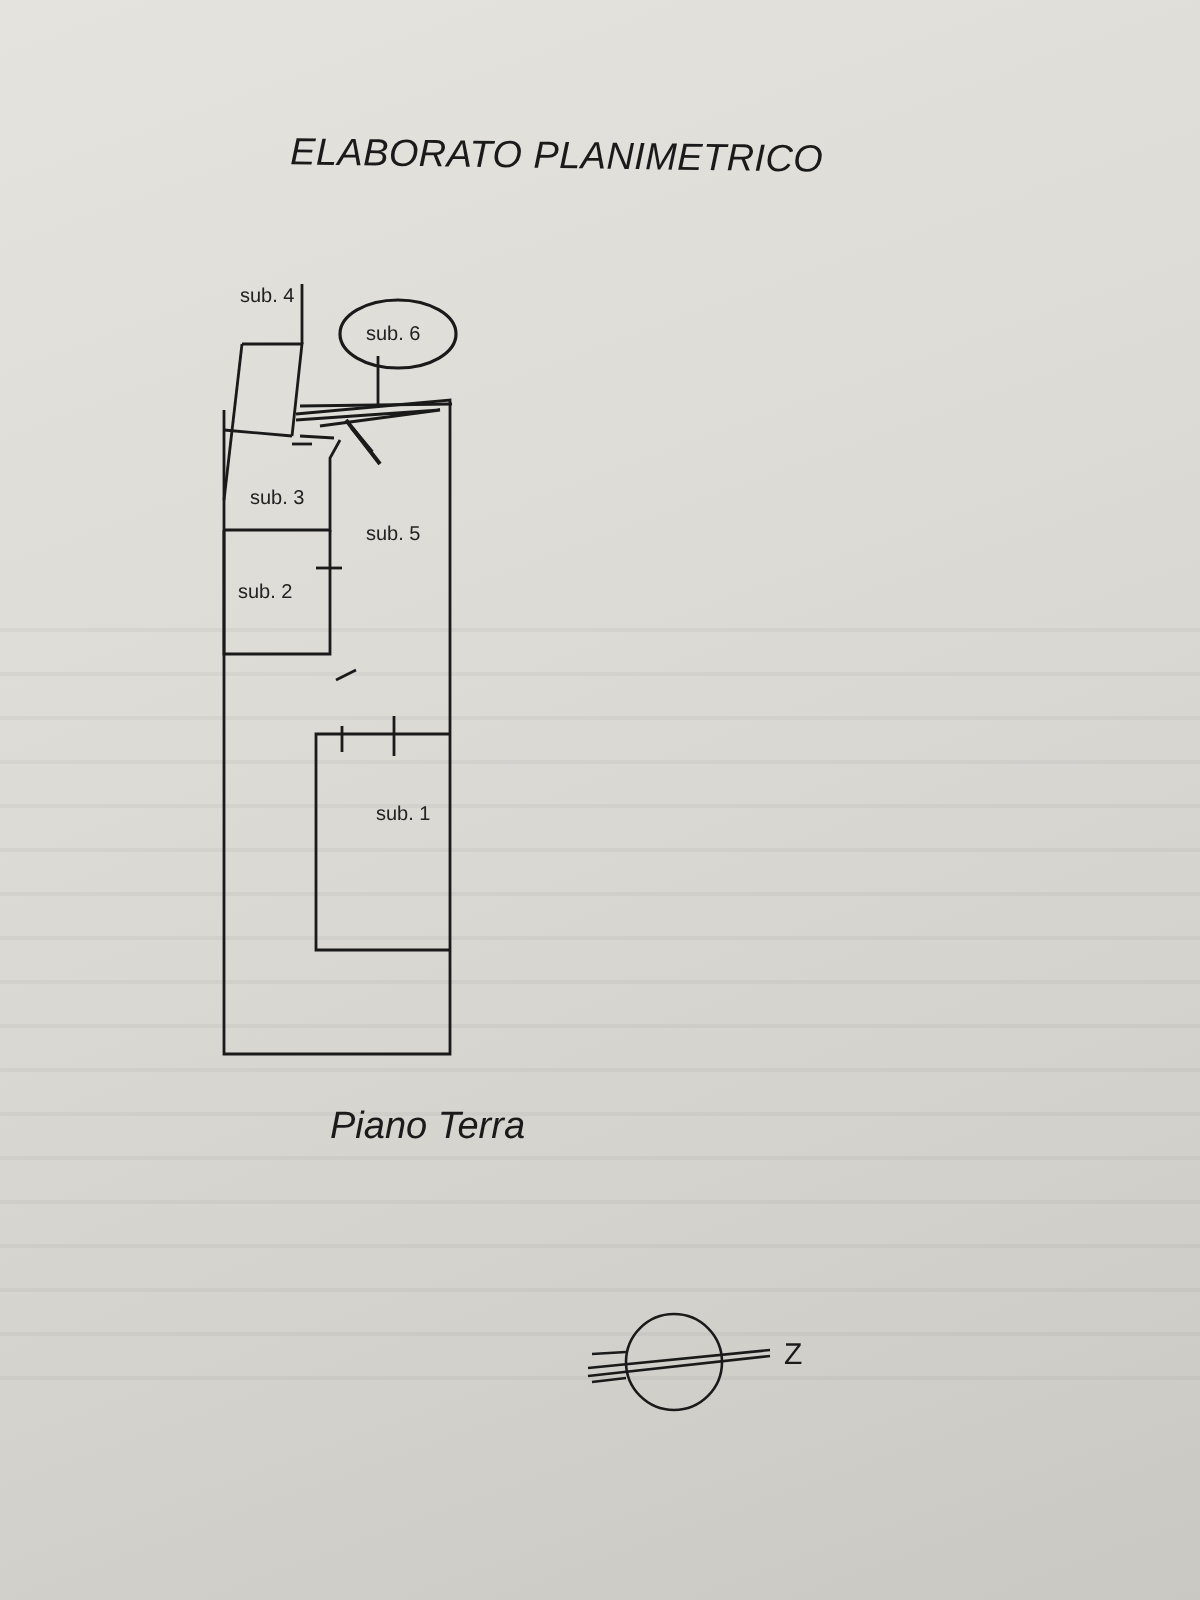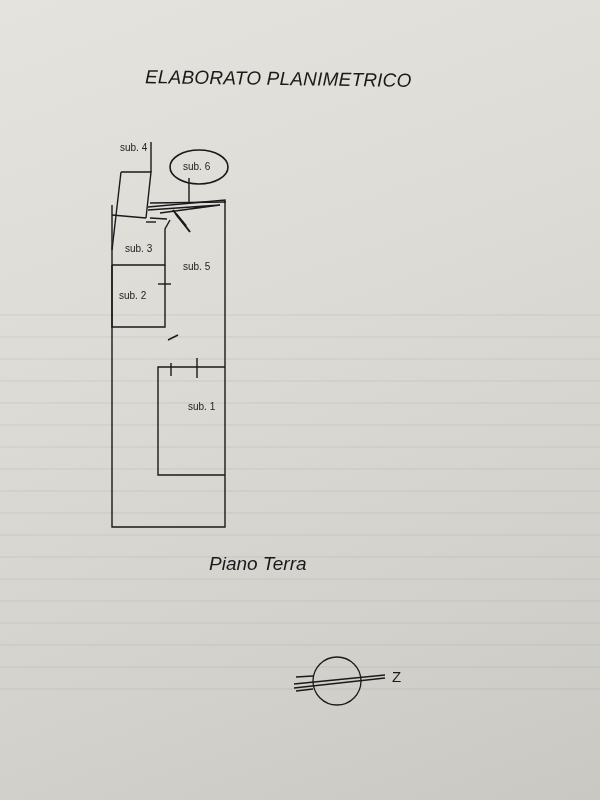--- a/index.html
+++ b/index.html
@@ -10,21 +10,21 @@
     font-family: "Liberation Sans", sans-serif;
     color:#1a1a1a;
   }
   .title {
     position:absolute; left:145px; top:68px;
     font-size:19px; font-style:italic; letter-spacing:0.2px;
     transform: rotate(0.8deg);
   }
   .caption {
     position:absolute; left:165px; top:553px;
-    font-size:19px; font-style:italic;margin-left:44px;
+    font-size:19px; font-style:italic;
   }
   .plan { position:absolute; left:0; top:0; }
   .lbl { font-family:"Liberation Sans", sans-serif; font-size:10px; fill:#222; }
   .shadow-text {
     position:absolute; left:0; top:300px; width:600px; height:400px;
     opacity:0.06;
     background: repeating-linear-gradient(180deg, transparent 0 14px, #555 14px 16px, transparent 16px 22px);
   }
 </style>
 </head>

